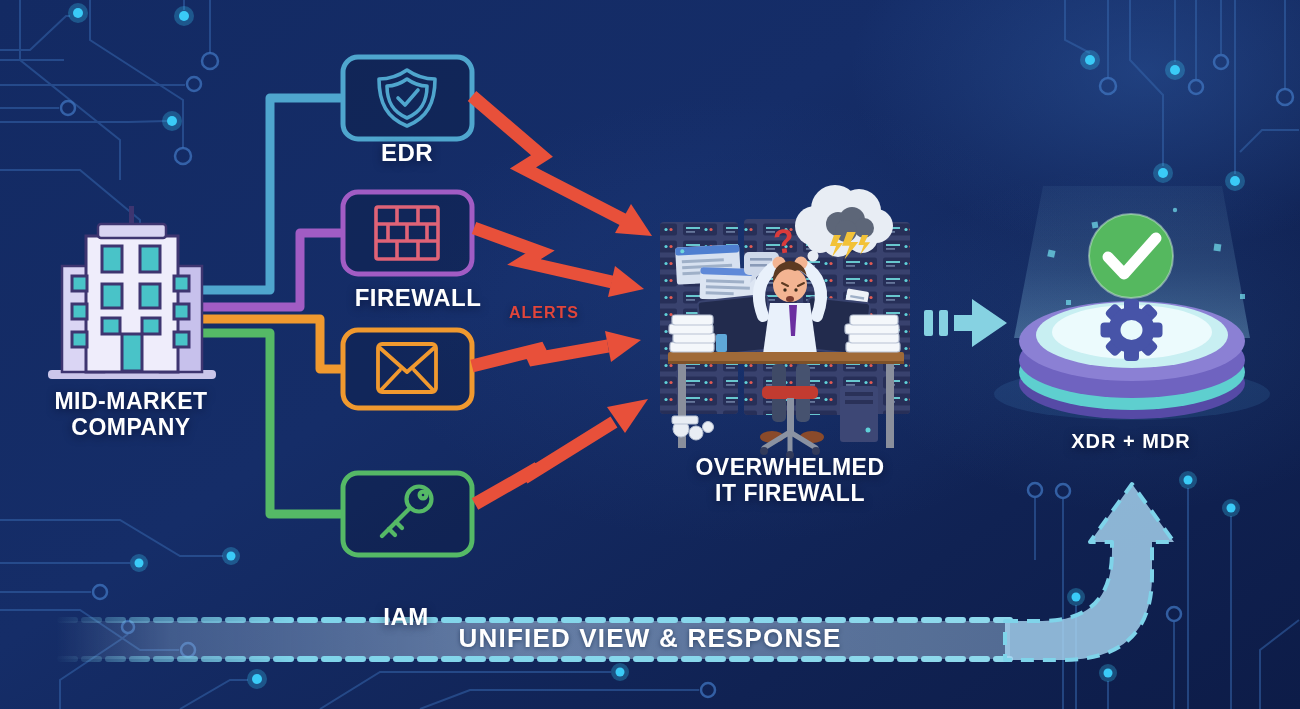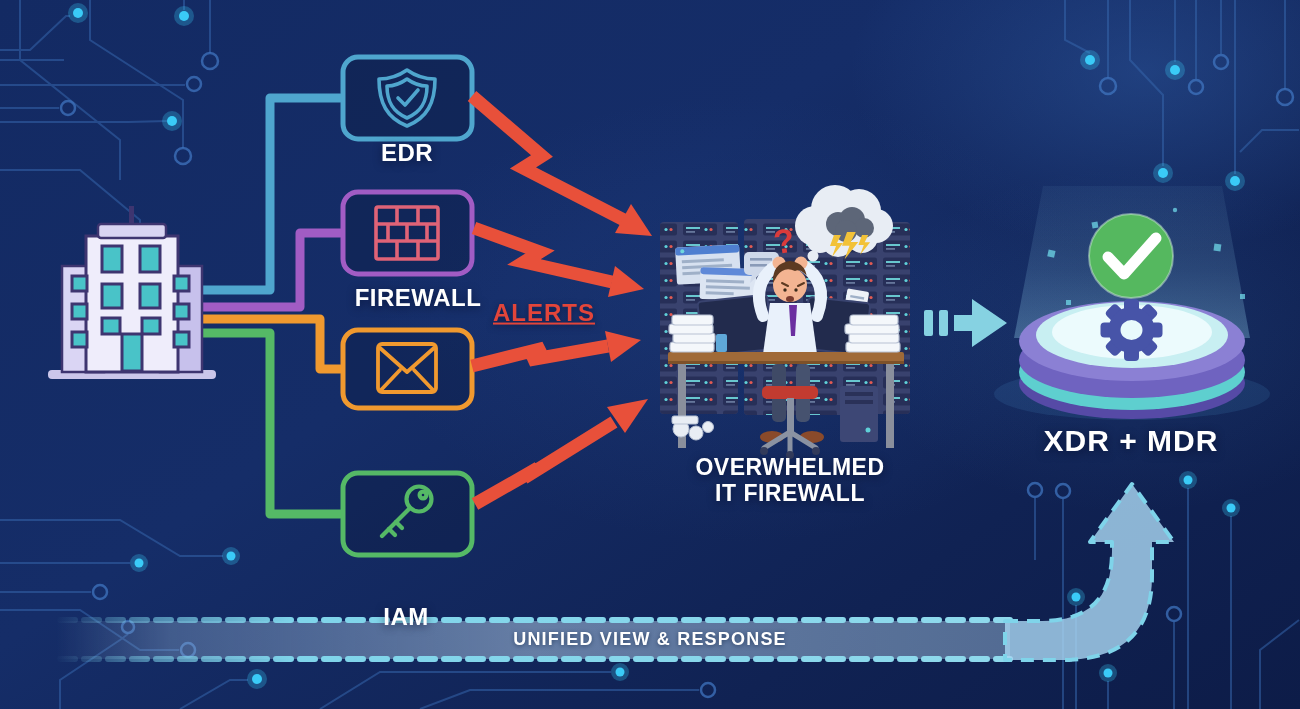--- a/index.html
+++ b/index.html
@@ -12,24 +12,24 @@
       radial-gradient(380px 240px at 87% 48%, rgba(70,130,200,.14), rgba(70,130,200,0) 72%),
       linear-gradient(145deg,#132a63 0%,#152d68 40%,#102253 75%,#0d1c48 100%);
   }
   .scene{position:absolute;left:0;top:0;}
   .lbl{position:absolute;transform:translate(-50%,-50%);color:#fff;font-weight:700;
        text-align:center;white-space:nowrap;letter-spacing:.5px;line-height:1.12;
        text-shadow:0 2px 8px rgba(4,12,38,.6);}
   .lbl-company{font-size:23px;}
   .lbl-tool{font-size:24px;}
   .lbl-tool2{font-size:22px;}
-  .lbl-alerts{font-size:24px;color:#E2453A;letter-spacing:1px;text-shadow:0 2px 6px rgba(4,12,38,.5);text-decoration:underline;}
+  .lbl-alerts{font-size:16px;color:#E2453A;letter-spacing:1px;text-shadow:0 2px 6px rgba(4,12,38,.5);}
   .lbl-manager{font-size:23px;}
-  .lbl-solution{font-size:30px;letter-spacing:1px;}
-  .lbl-banner{font-size:18px;letter-spacing:1.2px;text-shadow:0 1px 4px rgba(10,30,60,.55);}
+  .lbl-solution{font-size:20px;letter-spacing:1px;}
+  .lbl-banner{font-size:26px;letter-spacing:1.2px;text-shadow:0 1px 4px rgba(10,30,60,.55);}
   .lbl-qmark{font-size:34px;color:#D93B3B;transform:translate(-50%,-50%) rotate(-8deg);
              text-shadow:none;}
 </style>
 </head>
 <body>
 
 <div class="canvas">
 
 <svg class="scene" width="1300" height="709" viewBox="0 0 1300 709">
   <defs>
@@ -432,20 +432,24 @@
   </g>
 
   <g>
     <rect x="55" y="621" width="955" height="38" fill="url(#bandFill)"></rect>
     <path d="M60,620 H1010" stroke="url(#dashFade)" stroke-width="6" stroke-dasharray="15 9" stroke-linecap="round" fill="none"></path>
     <path d="M60,659 H1010" stroke="url(#dashFade)" stroke-width="6" stroke-dasharray="15 9" stroke-linecap="round" fill="none"></path>
     <path d="M1005,621 L1042,621 Q1112,621 1112,552 L1112,542 L1090,542 L1132,484 L1174,542 L1152,542 L1152,576 Q1152,660 1062,660 L1005,660 Z" fill="rgba(168,214,242,.82)" stroke="#7FD4EA" stroke-width="4" stroke-dasharray="13 9" stroke-linejoin="round"></path>
   </g>
 </svg>
 
+<div class="lbl lbl-company" style="left:131px;top:415px;">
+  <div>MID-MARKET</div>
+  <div>COMPANY</div>
+</div>
 
 <div class="lbl lbl-tool" style="left:407px;top:153px;">EDR</div>
 
 <div class="lbl lbl-tool" style="left:418px;top:298px;">FIREWALL</div>
 
 
 <div class="lbl lbl-tool" style="left:406px;top:577px;margin-top:40px;">IAM</div>
 
 <div class="lbl lbl-alerts" style="left:544px;top:313px;">ALERTS</div>
 

